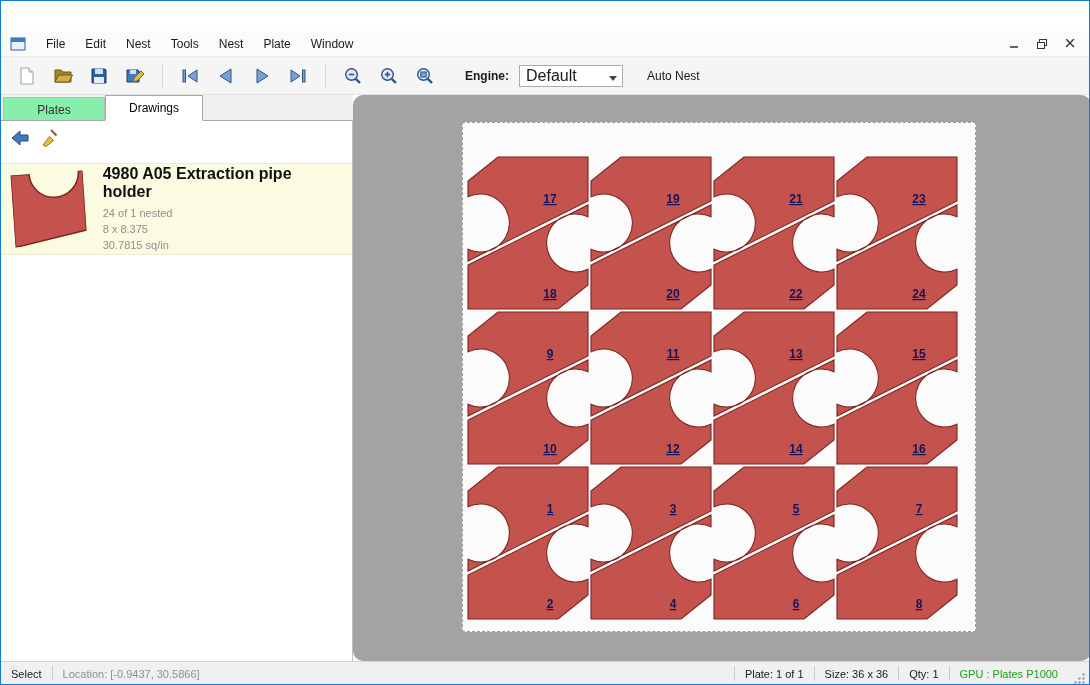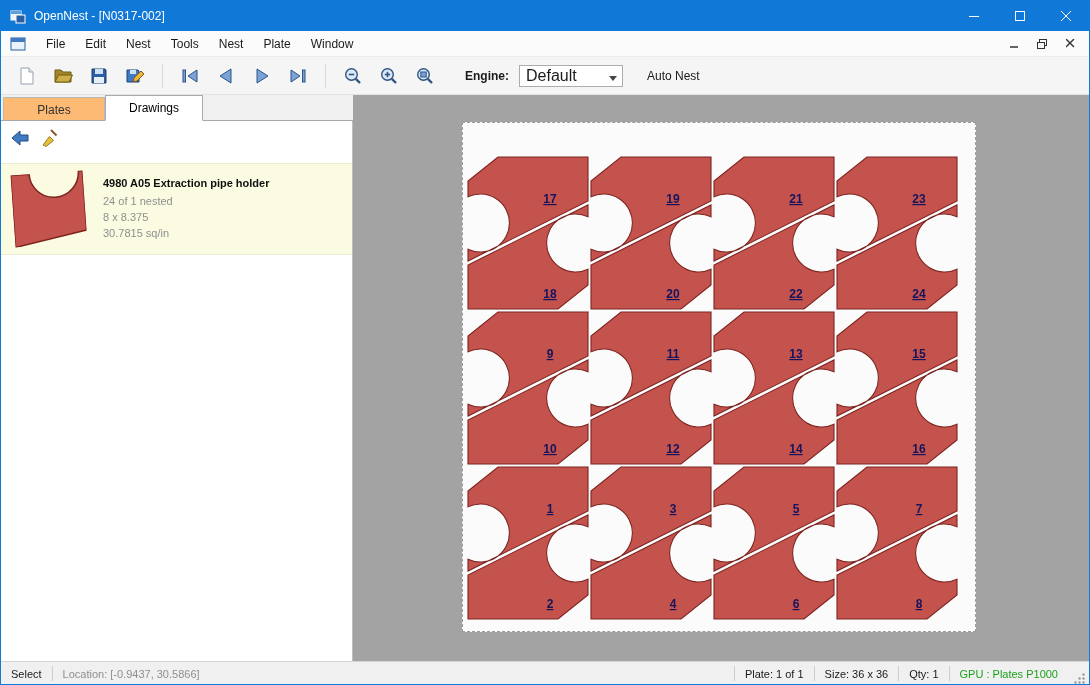--- a/index.html
+++ b/index.html
@@ -34,81 +34,56 @@
   .engine-combo { width:104px; height:22px; background:#fff; border:1px solid #acacac;
                   display:flex; align-items:center; font-size:16px; padding-left:6px; color:#1a1a1a; }
   .engine-combo .chev { margin-left:auto; padding-right:5px; color:#444; }
   .autonest { font-size:12px; color:#1a1a1a; margin-left:16px; padding:6px 8px; }
 
   
   .left-panel { position:absolute; left:0; top:94px; width:352px; height:566px; background:#f0f0f0; }
   .tabstrip { position:absolute; left:0; top:0; width:100%; height:26px; background:#f0f0f0;
               border-bottom:1px solid #a9a9a9; display:flex; align-items:flex-end; }
   .tab { font-size:12px; padding:5px 0; text-align:center; }
-  .tab.inactive { width:102px; background:#fdba74; border:1px solid #b9b9b9; border-bottom:none;
+  .tab.inactive { width:102px; background:#86efac; border:1px solid #b9b9b9; border-bottom:none;
                   color:#333; height:23px; margin-left:2px; }
   .tab.active { width:98px; background:#fff; border:1px solid #a9a9a9; border-bottom:1px solid #fff;
                 color:#000; height:26px; margin-bottom:-1px; position:relative; z-index:2;text-align:center; }
   .panel-body { position:absolute; left:0; top:26px; width:100%; height:540px; background:#fff;
                 border-right:1px solid #bfbfbf; }
   .panel-tools { height:34px; display:flex; align-items:center; padding-left:4px; }
   .ptool-btn { width:30px; height:28px; display:flex; align-items:center; justify-content:center; border-radius:2px; }
   .drawing-item { margin-top:8px; background:#fbfbe2; border-top:1px solid #ececd2;
                   border-bottom:1px solid #ececd2; height:92px; display:flex; align-items:center;
                   padding:6px 8px; }
   .thumb-wrap { width:80px; height:76px; display:flex; align-items:center; justify-content:center; }
   .item-meta { margin-left:14px; }
-  .item-title { font-size:11px; font-weight:bold; color:#101010; margin-bottom:4px; }
+  .item-title { font-size:16px; font-weight:bold; color:#101010; margin-bottom:4px; }
   .item-sub { font-size:11px; color:#8f8f8f; line-height:16px; }
 
   
-  .canvas { position:absolute; left:352px; top:94px; width:738px; height:566px; background:#a3a3a3; }
+  .canvas { position:absolute; left:352px; top:94px; width:738px; height:566px; background:#a3a3a3;border-radius:10px; }
   .plate { position:absolute; left:109px; top:27px; width:514px; height:510px; background:#fbfbfb;
            border:1px dashed #9b9b9b; }
   .plate svg { position:absolute; left:0; top:0; }
 
   
   .statusbar { position:absolute; left:0; top:660px; width:100%; height:24px; background:#f0f0f0;
                border-top:1px solid #d4d4d4; display:flex; align-items:center; font-size:11px; color:#1a1a1a; }
   .sb-cell { padding:0 10px; white-space:nowrap; }
   .sb-sep { width:1px; height:15px; background:#cdcdcd; }
   .sb-loc { color:#8f8f8f; }
   .sb-spacer { flex:1; }
   .sb-grip { width:14px; height:14px; margin:0 3px 0 4px; align-self:flex-end; }
 </style>
 </head>
 <body>
 
 <div id="app">
 
-  <div class="titlebar">
-    <svg class="app-icon" viewBox="0 0 16 16">
-      <rect x="1" y="3" width="10" height="9" fill="#eaf2fb" stroke="#ffffff"></rect>
-      <rect x="1" y="3" width="10" height="3" fill="#5ea0e0"></rect>
-      <rect x="6" y="7" width="9" height="8" fill="#2b5fa5" stroke="#ffffff"></rect>
-    </svg>
-    <div class="win-title">OpenNest - [N0317-002]</div>
-    <div class="tb-btns">
-      <div class="tb-btn">
-        <svg width="11" height="11" viewBox="0 0 11 11">
-            <line x1="0" y1="5.5" x2="10" y2="5.5" stroke="#fff" stroke-width="1"></line>
-          </svg>
-      </div>
-      <div class="tb-btn">
-        <svg width="11" height="11" viewBox="0 0 11 11">
-            <rect x="0.5" y="0.5" width="9" height="9" fill="none" stroke="#fff"></rect>
-          </svg>
-      </div>
-      <div class="tb-btn close">
-        <svg width="11" height="11" viewBox="0 0 11 11">
-            <path d="M0 0 L10 10 M10 0 L0 10" stroke="#fff" stroke-width="1"></path>
-          </svg>
-      </div>
-    </div>
-  </div>
 
   <div class="menubar">
     <svg class="mdi-icon" viewBox="0 0 16 14">
       <rect x="1" y="1" width="14" height="12" fill="#eaf2fb" stroke="#2b5fa5"></rect>
       <rect x="1" y="1" width="14" height="4" fill="#3f7ac2"></rect>
     </svg>
     <span class="menu-item">File</span>
     <span class="menu-item">Edit</span>
     <span class="menu-item">Nest</span>
     <span class="menu-item">Tools</span>

